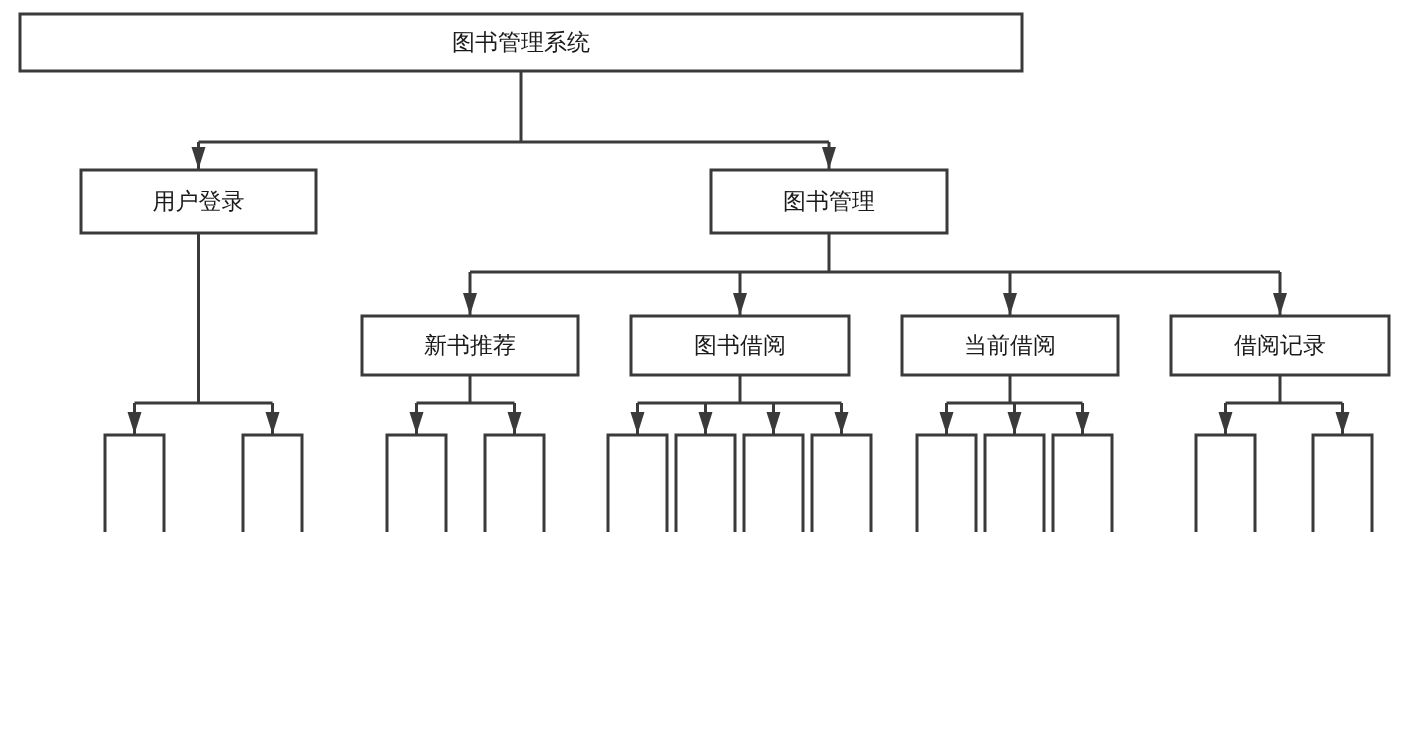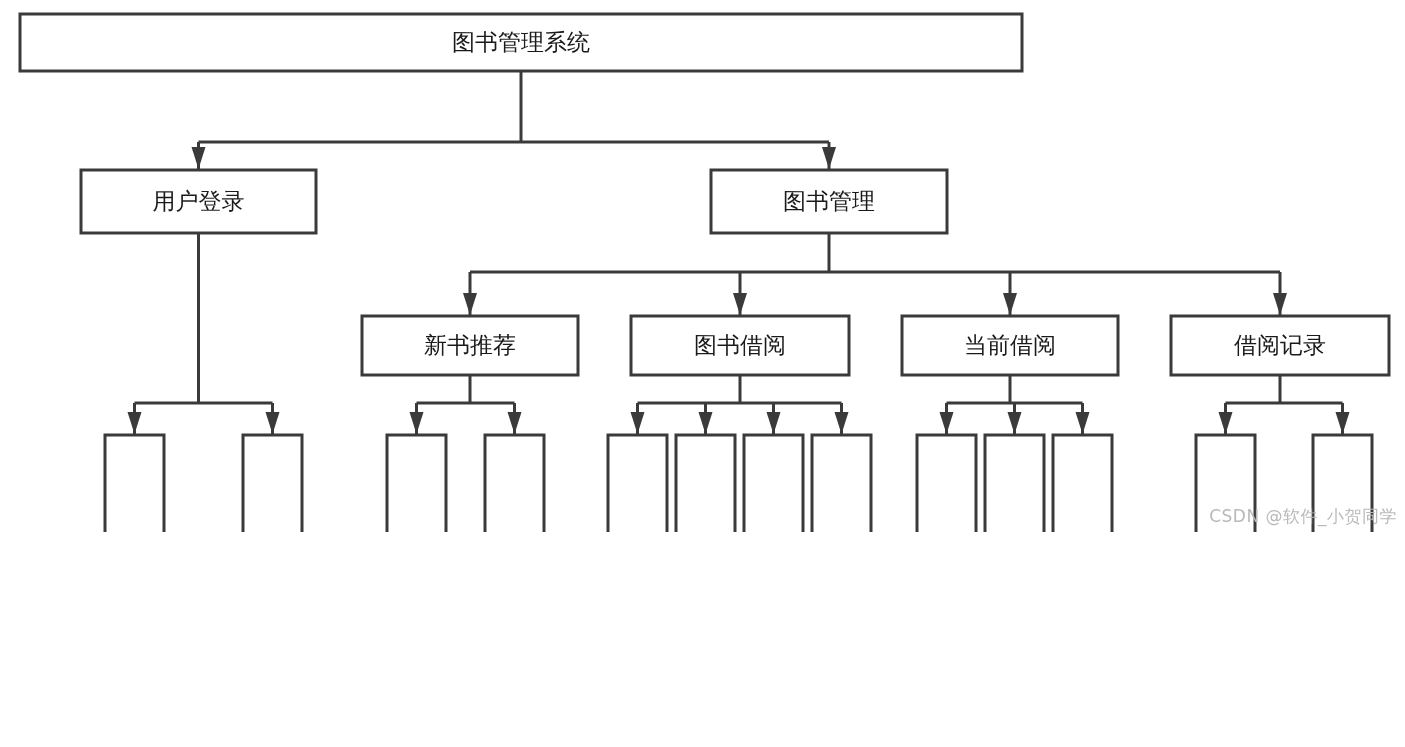--- a/index.html
+++ b/index.html
@@ -208,14 +208,13 @@
       <div class="vert-text-wrap" style="left: 676px; top: 445px; width: 59px; height: 282px;">新增图书（管理员）</div>
       <div class="vert-text-wrap" style="left: 744px; top: 445px; width: 59px; height: 282px;">编辑图书（管理员）</div>
       <div class="vert-text-wrap" style="left: 812px; top: 445px; width: 59px; height: 282px;">借阅图书</div>
       <div class="vert-text-wrap" style="left: 917px; top: 445px; width: 59px; height: 282px;">查询图书</div>
       <div class="vert-text-wrap" style="left: 985px; top: 445px; width: 59px; height: 282px;">归还图书</div>
       <div class="vert-text-wrap" style="left: 1053px; top: 445px; width: 59px; height: 282px;">确认归还（管理员）</div>
       <div class="vert-text-wrap" style="left: 1196px; top: 445px; width: 59px; height: 282px;">新增借阅记录</div>
       <div class="vert-text-wrap" style="left: 1313px; top: 445px; width: 59px; height: 282px;">查询借阅记录</div>
     </div>
 
-  <div class="watermark">CSDN @软件_小贺同学</div>
 </div>
 
 </body></html>

